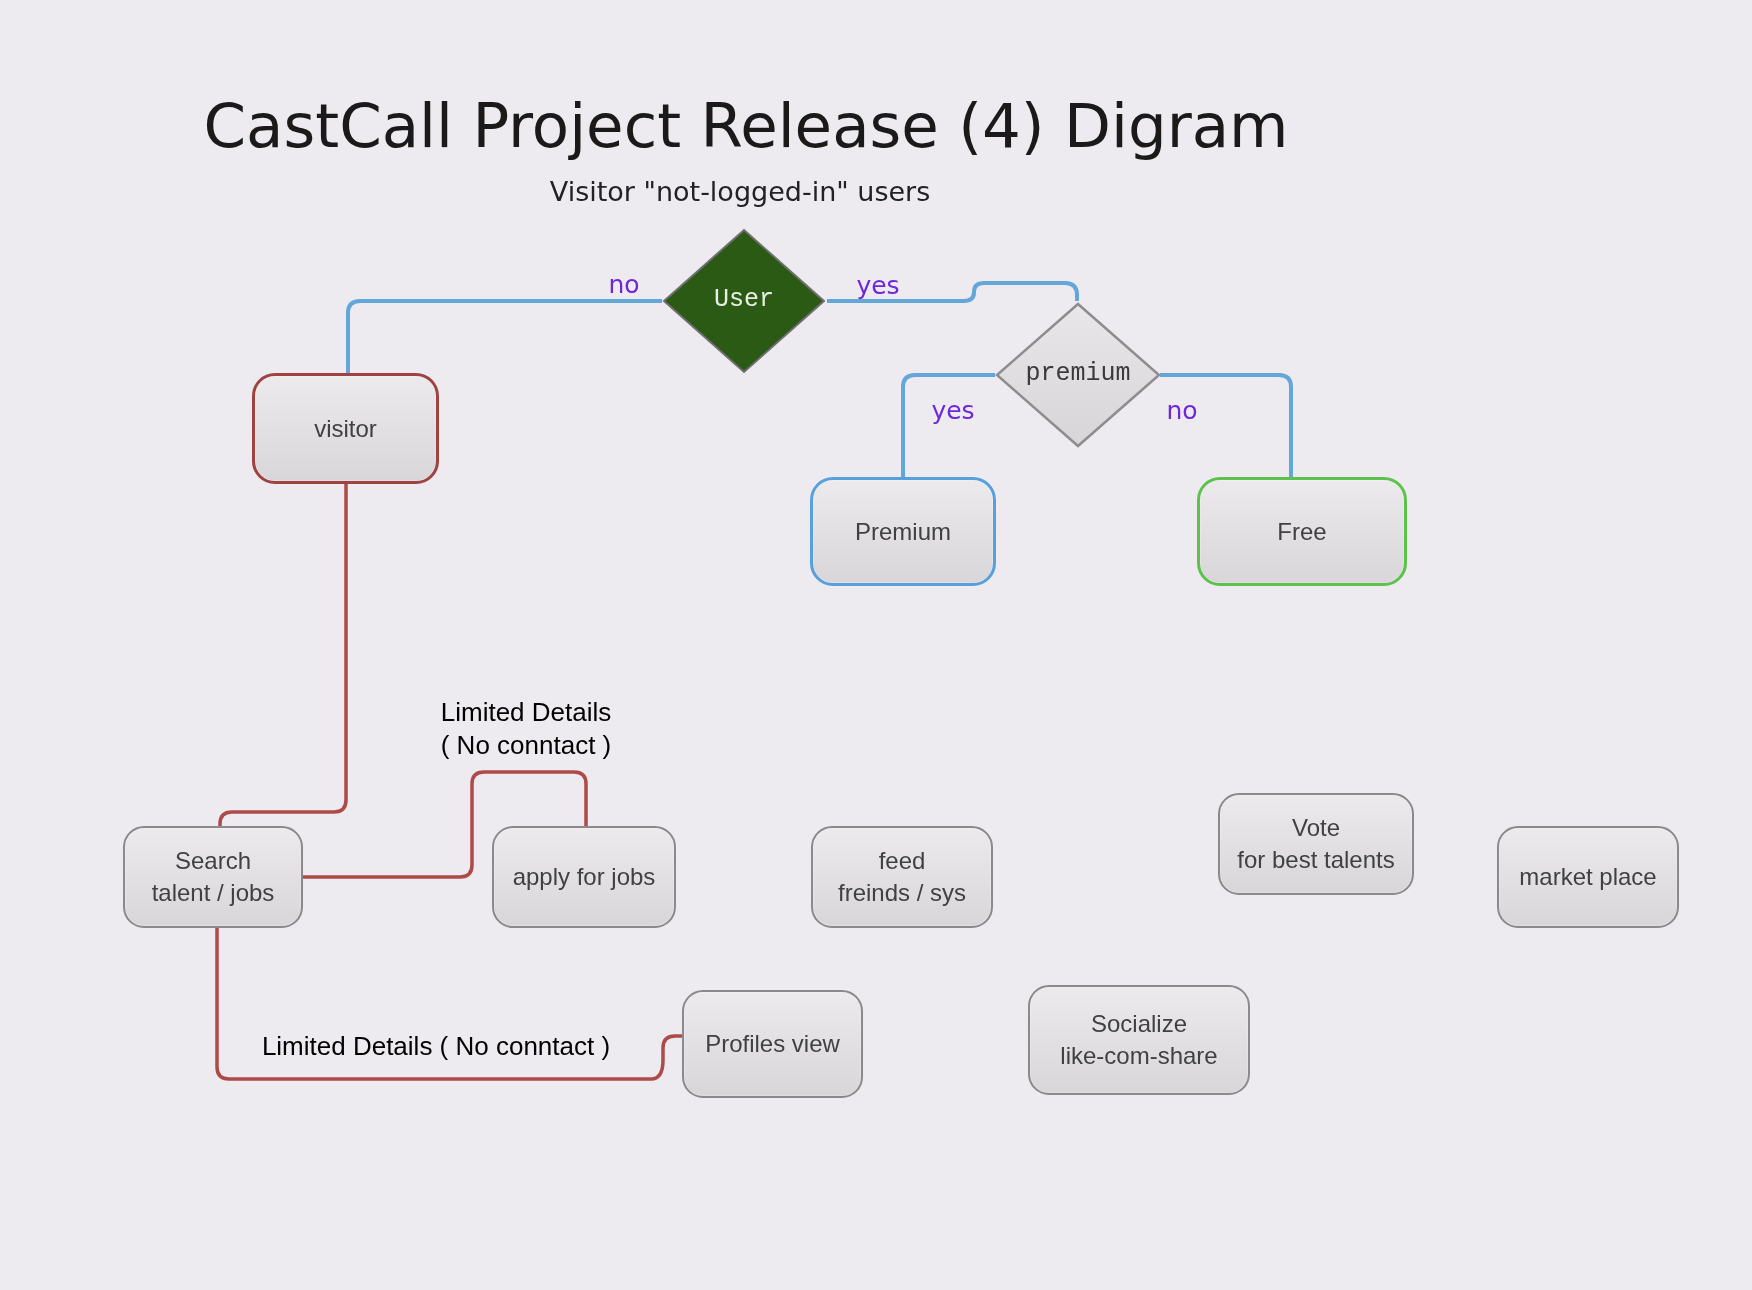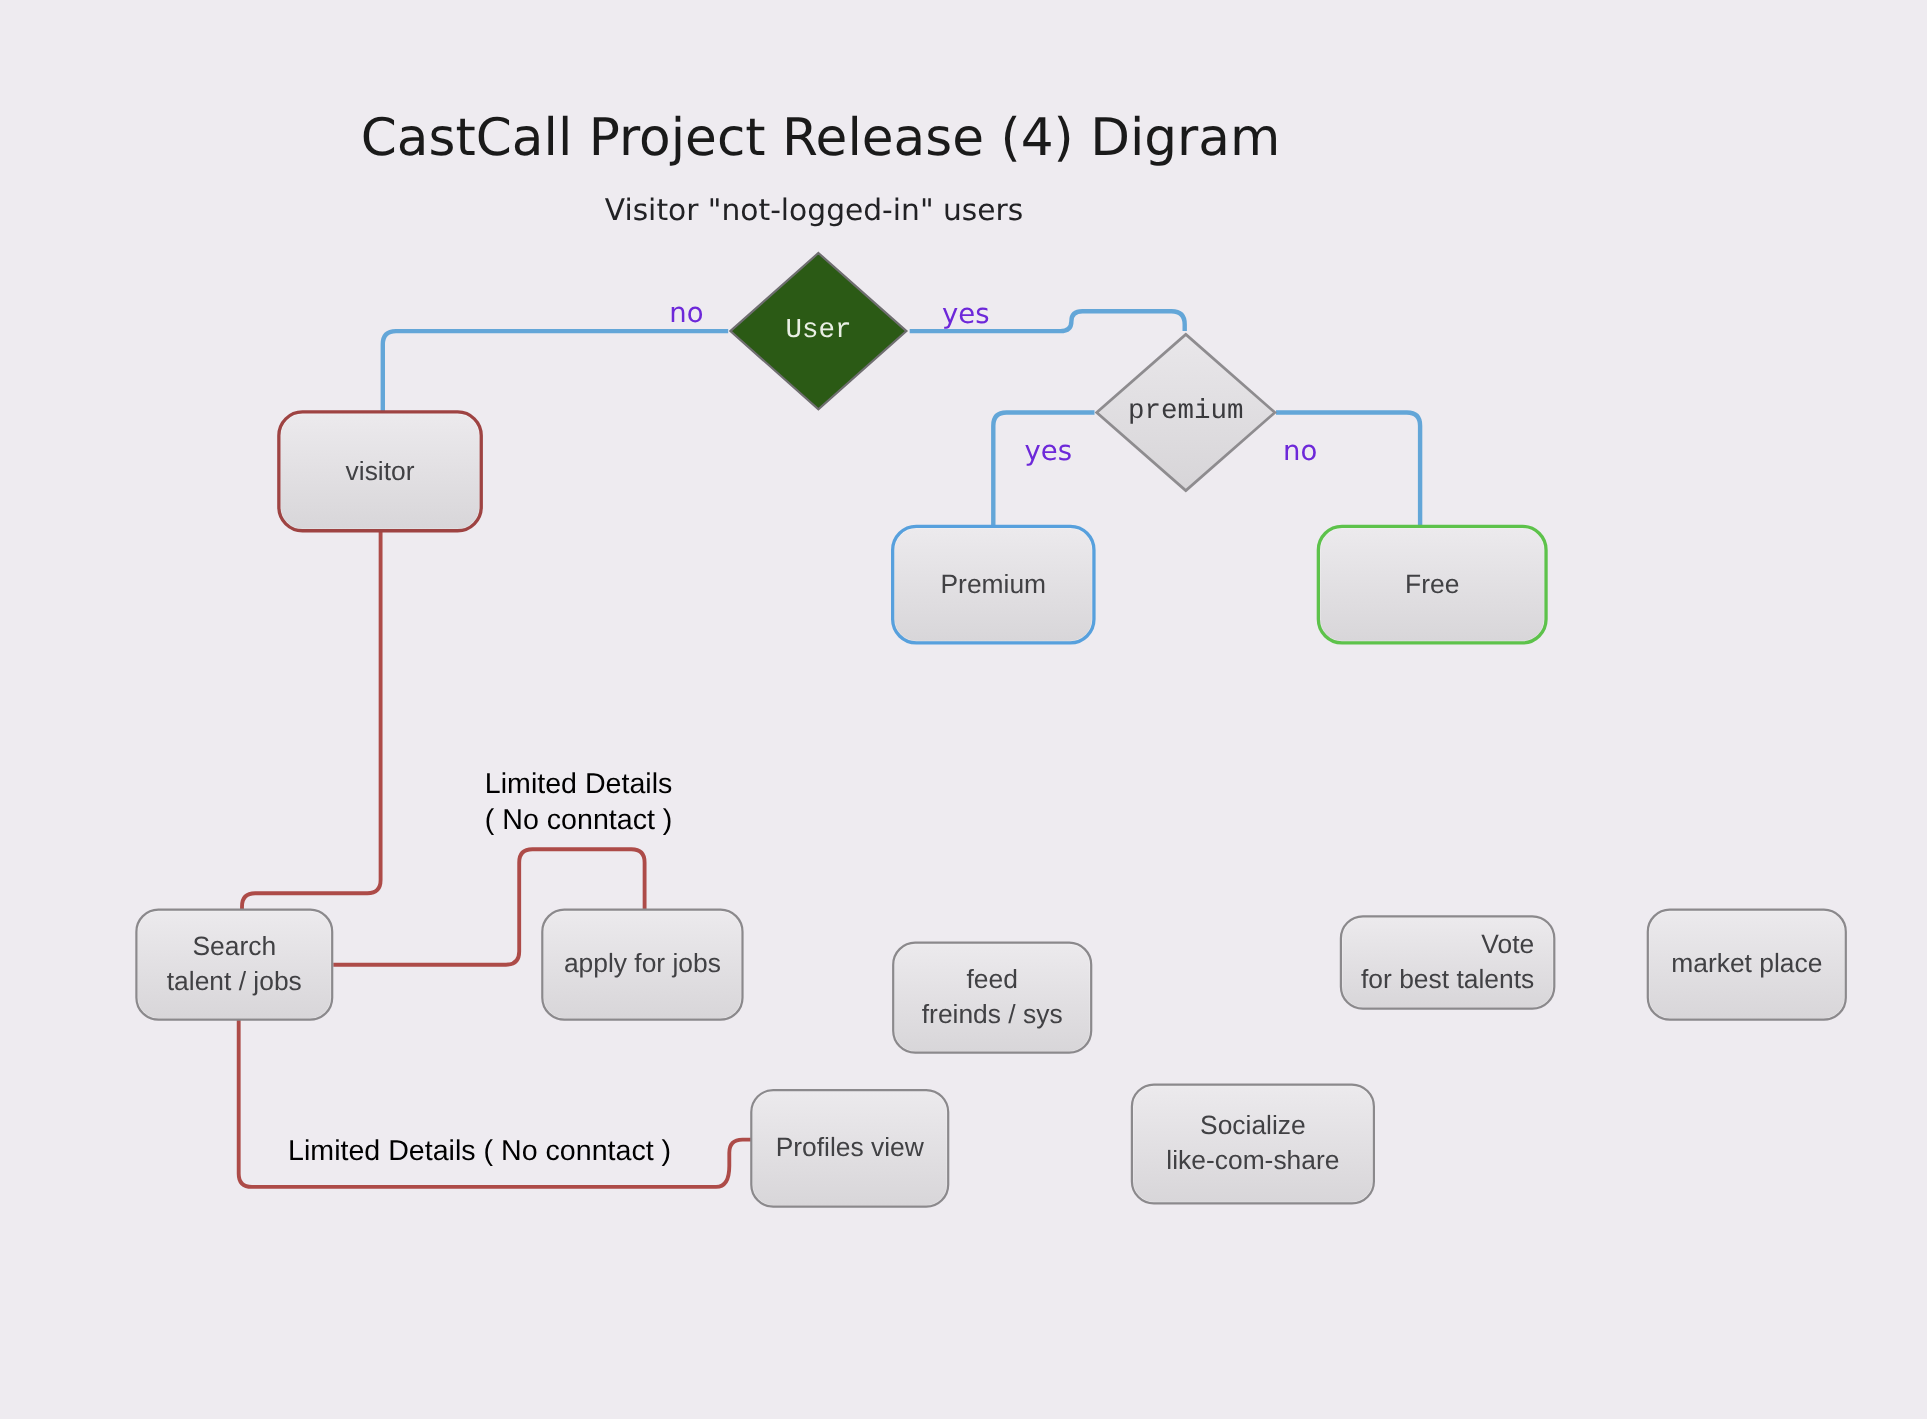--- a/index.html
+++ b/index.html
@@ -10,21 +10,21 @@
     background: #eeebf0;
     overflow: hidden;
     font-family: "Liberation Sans", sans-serif;
   }
   .abs { position: absolute; }
 
   .title {
     left: 746px; top: 98px;
     transform: translateX(-50%);
     font-family: "DejaVu Sans", sans-serif;
-    font-size: 47px;
+    font-size: 61px;
     line-height: 56px;
     color: #1a1a1a;
     white-space: nowrap;
     letter-spacing: 0px;
   }
   .subtitle {
     left: 740px; top: 176px;
     transform: translateX(-50%);
     font-family: "DejaVu Sans", sans-serif;
     font-size: 27px;
@@ -145,26 +145,26 @@
 
   <div class="abs node" style="left: 123px; top: 826px; width: 180px; height: 102px; border-color: rgb(139, 137, 140);">
     <span>Search
 talent / jobs</span>
   </div>
 
   <div class="abs node" style="left: 492px; top: 826px; width: 184px; height: 102px; border-color: rgb(139, 137, 140);">
     <span>apply for jobs</span>
   </div>
 
-  <div class="abs node" style="left: 811px; top: 826px; width: 182px; height: 102px; border-color: rgb(139, 137, 140); margin-top: 30px;">
+  <div class="abs node" style="left: 811px; top: 826px; width: 182px; height: 102px; border-color: rgb(139, 137, 140);">
     <span>feed
 freinds / sys</span>
   </div>
 
-  <div class="abs node" style="left: 1218px; top: 832px; width: 196px; height: 86px; border-color: rgb(139, 137, 140); text-align: right;">
+  <div class="abs node" style="left: 1218px; top: 793px; width: 196px; height: 102px; border-color: rgb(139, 137, 140);">
     <span>Vote
 for best talents</span>
   </div>
 
   <div class="abs node" style="left: 1497px; top: 826px; width: 182px; height: 102px; border-color: rgb(139, 137, 140); text-align: center;">
     <span>market place</span>
   </div>
 
   <div class="abs node" style="left: 682px; top: 990px; width: 181px; height: 108px; border-color: rgb(139, 137, 140);">
     <span>Profiles view</span>

